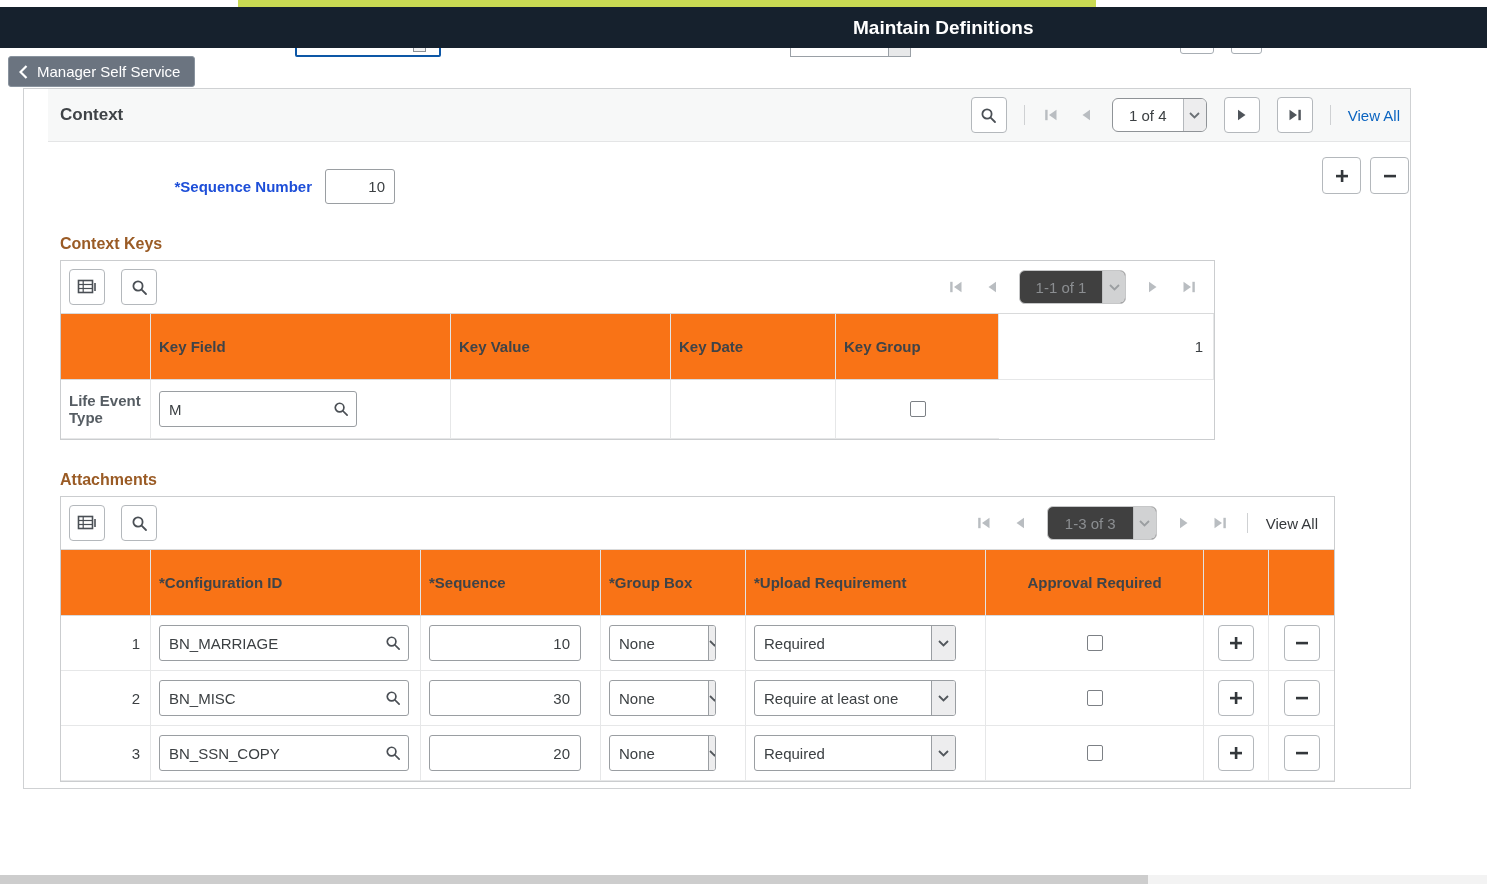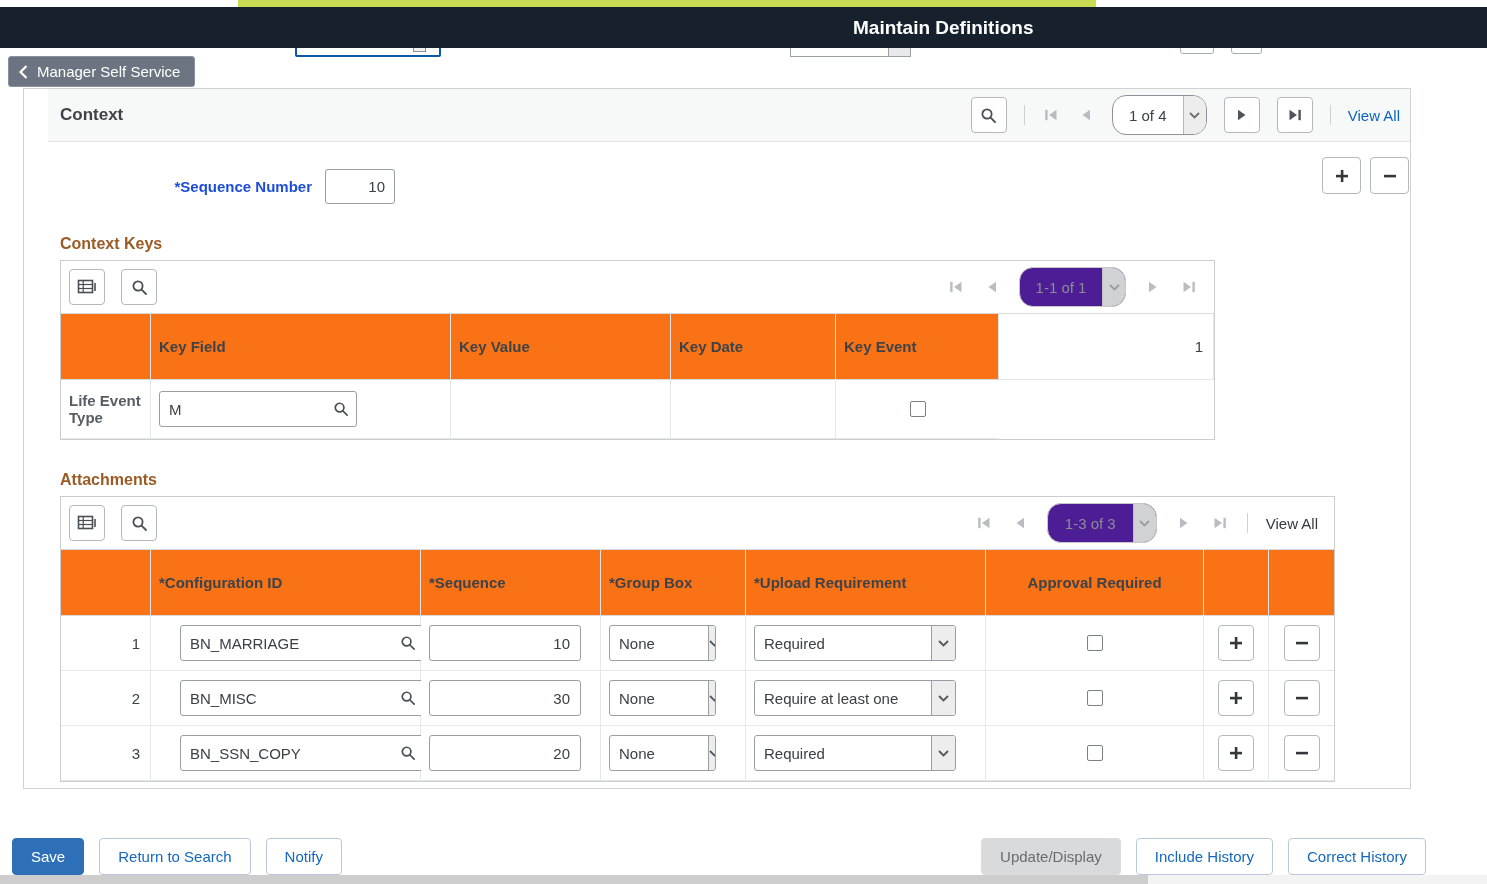--- a/index.html
+++ b/index.html
@@ -27,25 +27,25 @@
   .groupbox { position:absolute; left:23px; top:88px; width:1388px; height:701px; border:1px solid #cfd1d3; background:#fff;padding-left:24px; }
   .gb-header { height:53px; background:#f7f8f8; border-bottom:1px solid #e4e5e6; display:flex; align-items:center; justify-content:space-between; padding:0 10px 0 12px; }
   .gb-header h2 { font-size:17px; font-weight:700; color:#3f4347; }
 
   
   .pager, .grid-pager { display:flex; align-items:center; gap:17px; }
   .grid-pager { gap:18px; }
   .icon-btn { width:36px; height:36px; background:#fff; border:1px solid #b4b8bc; border-radius:4px; display:flex; align-items:center; justify-content:center; cursor:pointer; padding:0; flex:none; }
   .nav-plain { background:none; border:none; width:18px; height:18px; display:flex; align-items:center; justify-content:center; padding:0; cursor:default; flex:none; }
   .vsep { width:1px; height:20px; background:#cfd1d3; flex:none; }
-  .page-select { height:40px; border:1px solid #8f9397; border-radius:14px; background:#fff; display:flex; align-items:stretch; overflow:hidden; cursor:pointer; flex:none;justify-content:center; }
+  .page-select { height:34px; border:1px solid #8f9397; border-radius:6px; background:#fff; display:flex; align-items:stretch; overflow:hidden; cursor:pointer; flex:none;justify-content:center; }
   .ps-95 { width:95px; } .ps-107 { width:107px; } .ps-110 { width:110px; }
   .page-select .ps-label { flex:1; display:flex; align-items:center; justify-content:center; font-size:15px; color:#3c4043; white-space:nowrap; }
   .page-select .ps-chev { width:23px; background:#ededee; border-left:1px solid #b4b8bc; display:flex; align-items:center; justify-content:center; }
-  .page-select.disabled { background:#4c1d95; border-color:#c6c7c8; cursor:default; }
+  .page-select.disabled { background:#404040; border-color:#c6c7c8; cursor:default; }
   .page-select.disabled .ps-label { color:#8b8e91; }
   .page-select.disabled .ps-chev { background:#d1d2d3; border-left-color:#c0c1c2; }
   .view-all { color:#0b64c0; font-size:15px; text-decoration:none; cursor:pointer; white-space:nowrap; }
   .view-all.dark { color:#35383b; }
 
   
   .seq-row { display:flex; align-items:center; margin-top:27px; }
   .seq-label { width:264px; text-align:right; font-weight:700; color:#1d4ed8; font-size:15px; }
   .seq-input { width:70px; height:35px; margin-left:13px; border:1px solid #9a9ea2; border-radius:3px; text-align:right; padding:0 9px; font-size:15px; font-family:inherit; color:#3c4043; }
   .row-actions { position:absolute; top:68px; right:1px; display:flex; gap:9px; }
@@ -69,21 +69,21 @@
   .th.last { border-right:none; }
   .center { justify-content:center; }
   .rownum { justify-content:flex-end; padding-right:10px; color:#3c4043; }
   .bold-label { font-weight:700; color:#565d63; }
 
   
   .lookup { display:flex; align-items:center; border:1px solid #9a9ea2; border-radius:3px; height:36px; background:#fff; }
   .lookup input { border:none; outline:none; flex:1; min-width:0; padding:0 4px 0 9px; font-size:15px; font-family:inherit; color:#3c4043; background:transparent; }
   .lookup .lk-btn { border:none; background:none; width:30px; height:100%; display:flex; align-items:center; justify-content:center; cursor:pointer; padding:0; }
   .lk-ckv { width:198px; }
-  .lk-att { width:250px;margin-left:21px; }
+  .lk-att { width:250px; }
   .num-input { width:152px; height:36px; border:1px solid #9a9ea2; border-radius:3px; text-align:right; padding:0 10px; font-size:15px; font-family:inherit; color:#3c4043; }
   .fselect { display:flex; align-items:stretch; height:36px; border:1px solid #9a9ea2; border-radius:3px; background:#fff; overflow:hidden; cursor:pointer; }
   .fselect .fs-label { flex:1; display:flex; align-items:center; padding:0 9px; color:#3c4043; white-space:nowrap; }
   .fselect .fs-chev { width:24px; border-left:1px solid #9a9ea2; background:#ededee; display:flex; align-items:center; justify-content:center; }
   .sel-group { width:107px;gap:44px; }
   .sel-upload { width:202px; }
   .checkbox { width:16px; height:16px; border:1px solid #7c8085; border-radius:2px; background:#fff; margin:0 auto; cursor:pointer; }
   .cell .icon-btn { margin:0 auto; }
 
   
@@ -245,21 +245,21 @@
               </svg>
           </button>
         </div>
       </div>
 
       <div class="tbl ck-cols">
         <div class="cell th"></div>
         <div class="cell th">Key Field</div>
         <div class="cell th">Key Value</div>
         <div class="cell th">Key Date</div>
-        <div class="cell th">Key Event</div>
+        <div class="cell th">Key Group</div>
 
         <div class="cell rownum ck-row-cell" style="min-height:59px;">1</div>
         <div class="cell" style="min-height:59px;">
           <span class="bold-label">Life Event Type</span>
         </div>
         <div class="cell" style="min-height:59px;">
           <div class="lookup lk-ckv">
             <input value="M" style="">
             <button class="lk-btn">
               <svg width="16" height="16" viewBox="0 0 17 17">
@@ -503,30 +503,18 @@
               <svg width="16" height="16" viewBox="0 0 16 16">
                 <rect x="2" y="6.8" width="12" height="2.6" fill="#33373b"></rect>
               </svg>
             </button>
         </div>
       </div>
     </div>
 
   </section>
 
-  <footer class="footer">
-    <div class="footer-left">
-      <button class="btn btn-primary">Save</button>
-      <button class="btn btn-outline">Return to Search</button>
-      <button class="btn btn-outline">Notify</button>
-    </div>
-    <div class="footer-right">
-      <button class="btn btn-disabled">Update/Display</button>
-      <button class="btn btn-outline">Include History</button>
-      <button class="btn btn-outline">Correct History</button>
-    </div>
-  </footer>
 
   <div class="hscroll">
     <div class="hthumb"></div>
   </div>
 
 </div>
 
 </body></html>

